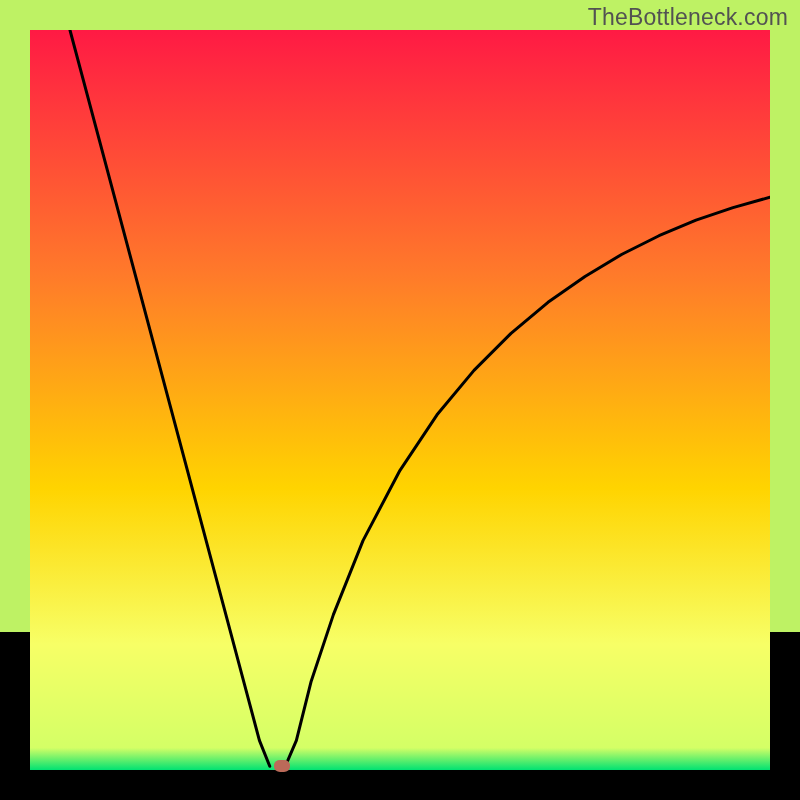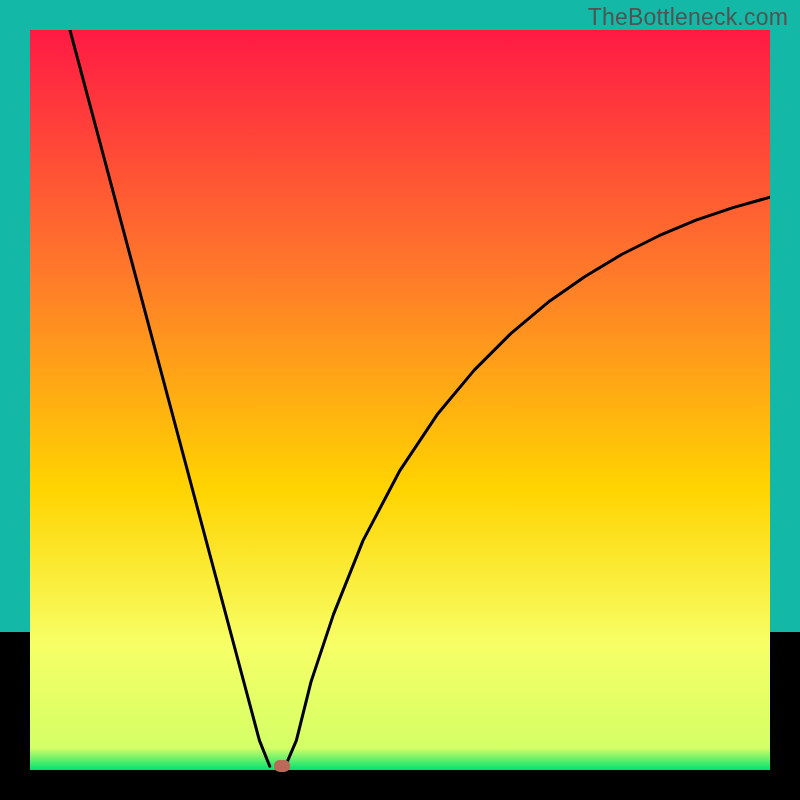--- a/index.html
+++ b/index.html
@@ -8,21 +8,21 @@
     width: 800px;
     height: 800px;
     background: #000;
     font-family: Arial, Helvetica, sans-serif;
     overflow: hidden;
   }
   .frame {
     position: relative;
     width: 800px;
     height: 632px;
-    background: #14b8a6;
+    background: #bef264;
   }
   .watermark {
     position: absolute;
     top: 4px;
     right: 12px;
     color: #525252;
     font-size: 23px;
     font-weight: 500;
     letter-spacing: 0.2px;
     z-index: 5;

